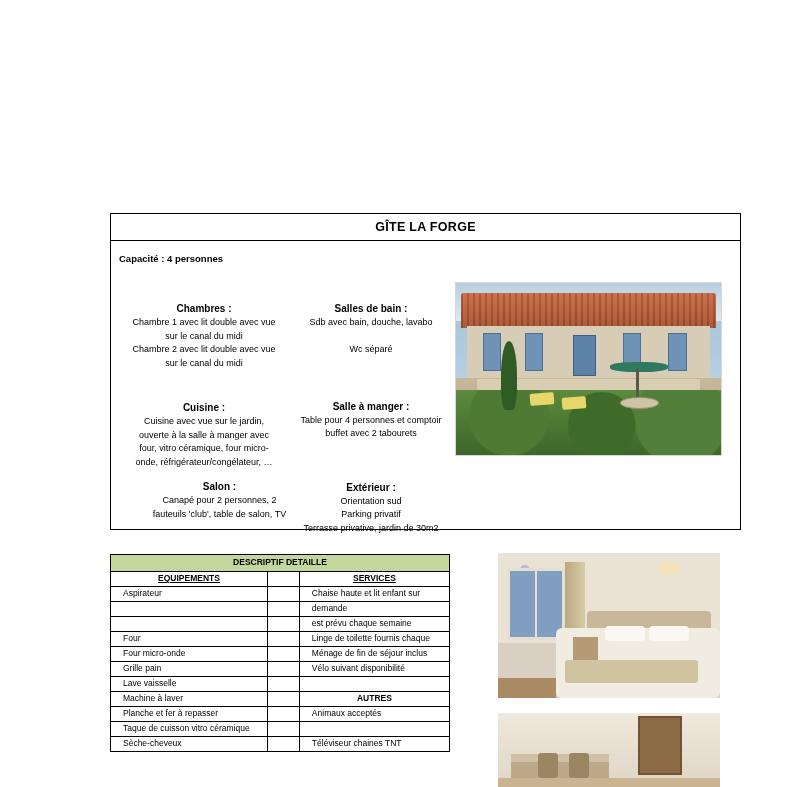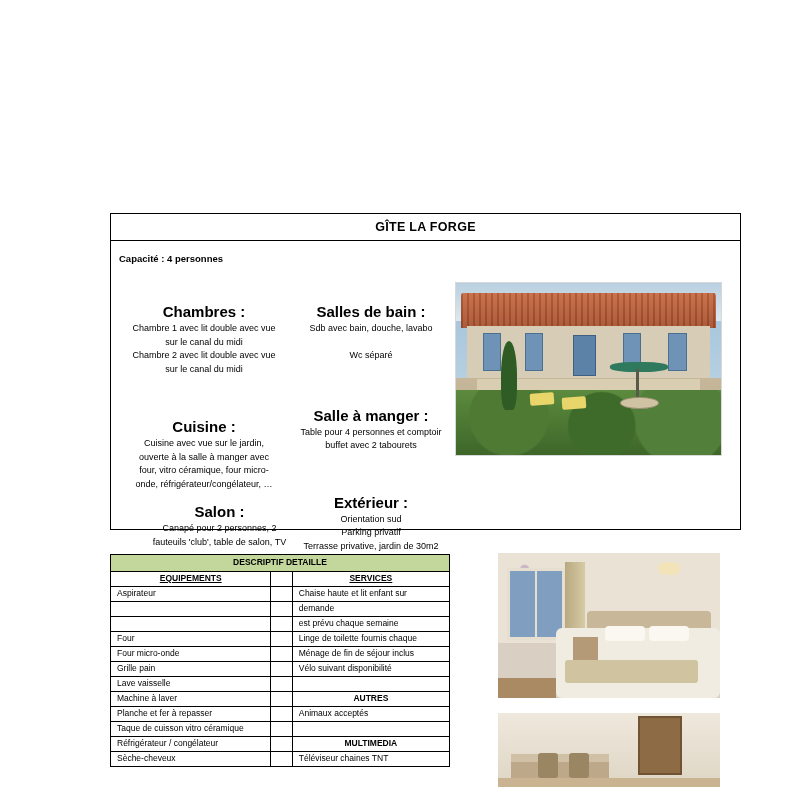--- a/index.html
+++ b/index.html
@@ -60,21 +60,21 @@
     width: 170px;
   }
   .col-mid {
     position: absolute;
     left: 175px;
     top: 62px;
     width: 170px;
   }
   .blk { margin-bottom: 10px; }
   .blk-head {
-    font-size: 15px;
+    font-size: 10px;
     font-weight: bold;
     margin-bottom: 2px;
   }
   .blk-line {
     font-size: 9px;
     line-height: 13.5px;
   }
   .photo-main {
     position: absolute;
     left: 344px;
@@ -111,21 +111,21 @@
   .detail {
     position: absolute;
     left: 110px;
     top: 554px;
     width: 340px;
     border-collapse: collapse;
     font-size: 8.5px;
   }
   .detail td {
     border: 1px solid #000;
-    padding: 1px 6px;
+    padding: 1px 12px;
     vertical-align: top;
     line-height: 11.5px;
     height: 12px;
   }
   .detail .banner {
     background: #c3d69b;
     text-align: center;
     font-weight: bold;
     font-size: 8.5px;
     border: 1px solid #000;
@@ -200,21 +200,21 @@
       <div class="capacity">Capacité : 4 personnes</div>
 
       <div class="col-left">
         <div class="blk">
           <div class="blk-head">Chambres :</div>
           <div class="blk-line">Chambre 1 avec lit double avec vue</div>
           <div class="blk-line">sur le canal du midi</div>
           <div class="blk-line">Chambre 2 avec lit double avec vue</div>
           <div class="blk-line">sur le canal du midi</div>
         </div>
-        <div class="blk" style="margin-top:42px;">
+        <div class="blk" style="margin-top:32px;">
           <div class="blk-head">Cuisine :</div>
           <div class="blk-line">Cuisine avec vue sur le jardin,</div>
           <div class="blk-line">ouverte à la salle à manger avec</div>
           <div class="blk-line">four, vitro céramique, four micro-</div>
           <div class="blk-line">onde, réfrigérateur/congélateur, …</div>
         </div>
         <div class="blk" style="margin-top:12px;margin-left:31px;">
           <div class="blk-head">Salon  :</div>
           <div class="blk-line">Canapé pour 2 personnes, 2</div>
           <div class="blk-line">fauteuils 'club', table de salon, TV</div>
@@ -318,25 +318,20 @@
       <td>Planche et fer à repasser</td>
       <td class="c-gap"></td>
       <td>Animaux acceptés</td>
     </tr>
     <tr>
       <td>Taque de cuisson vitro céramique</td>
       <td class="c-gap"></td>
       <td></td>
     </tr>
     <tr>
-      <td>Réfrigérateur / congélateur</td>
-      <td class="c-gap"></td>
-      <td class="subhdr">MULTIMEDIA</td>
-    </tr>
-    <tr>
       <td>Sèche-cheveux</td>
       <td class="c-gap"></td>
       <td>Téléviseur chaines TNT</td>
     </tr>
   </tbody>
     </table>
 
   <div class="photo-bed">
     <div class="pb-wall"></div>
     <div class="pb-window"></div>

